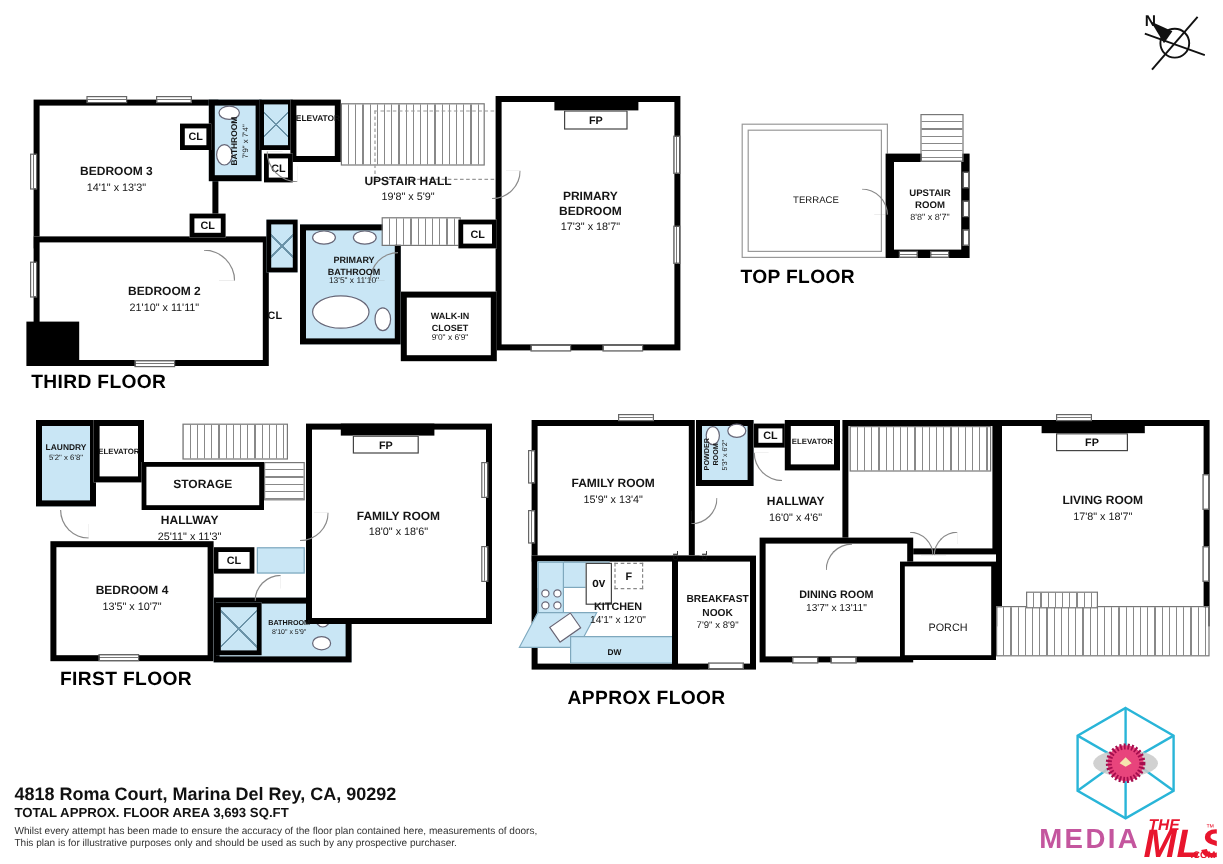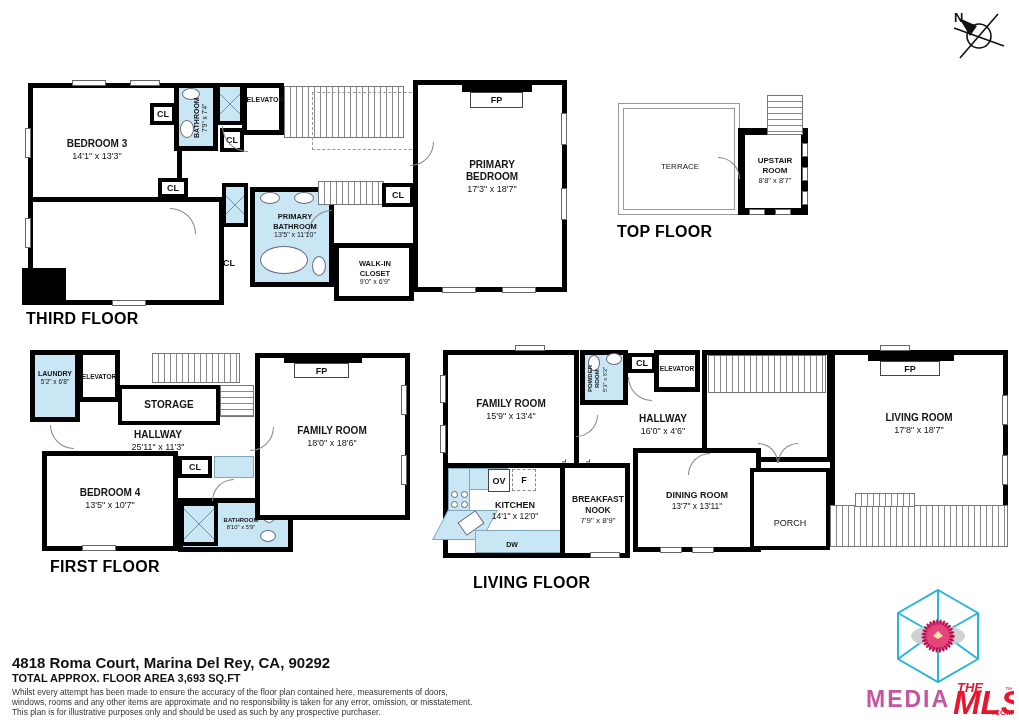--- a/index.html
+++ b/index.html
@@ -115,23 +115,31 @@
       <span>BEDROOM 3</span>
       <span class="dims">14'1" x 13'3"</span>
     </div>
     <div class="abs lbl vtext" style="left:166px;top:12px;width:26px;height:56px;font-size:7px;">
       <span>BATHROOM</span>
       <span class="dims" style="font-size:6.5px">7'9" x 7'4"</span>
     </div>
     <div class="abs lbl" style="left:222px;top:16px;width:42px;height:12px;font-size:7px;">
       <span>ELEVATOR</span>
     </div>
+    <div class="abs lbl" style="left:258px;top:64px;width:120px;height:32px;">
+      <span>UPSTAIR HALL</span>
+      <span class="dims">19'8" x 5'9"</span>
+    </div>
     <div class="abs lbl" style="left:420px;top:75px;width:100px;height:48px;">
       <span>PRIMARY BEDROOM</span>
       <span class="dims">17'3" x 18'7"</span>
+    </div>
+    <div class="abs lbl" style="left:55px;top:155px;width:120px;height:34px;">
+      <span>BEDROOM 2</span>
+      <span class="dims">21'10" x 11'11"</span>
     </div>
     <div class="abs lbl" style="left:238px;top:130px;width:70px;height:36px;font-size:7.5px;">
       <span>PRIMARY BATHROOM</span>
       <span class="dims" style="font-size:7px">13'5" x 11'10"</span>
     </div>
     <div class="abs lbl" style="left:322px;top:176px;width:62px;height:38px;font-size:7.5px;">
       <span>WALK-IN CLOSET</span>
       <span class="dims" style="font-size:7px">9'0" x 6'9"</span>
     </div>
   </div>
@@ -231,21 +239,21 @@
     <div class="abs room" style="left:3px;top:118px;width:140px;height:95px;"></div>
     <div class="abs counter" style="left:8px;top:123px;width:60px;height:22px;"></div>
     <div class="abs counter" style="left:8px;top:123px;width:22px;height:55px;"></div>
     <div class="abs counter" style="left:8px;top:165px;width:50px;height:30px;transform:skewX(-28deg);transform-origin:top left;"></div>
     <div class="abs counter" style="left:35px;top:185px;width:100px;height:23px;border-top-right-radius:14px;"></div>
     <div class="abs fixrect" style="left:20px;top:170px;width:22px;height:16px;transform:rotate(-35deg);"></div>
     <div class="abs fix" style="left:11px;top:146px;width:7px;height:7px;"></div>
     <div class="abs fix" style="left:21px;top:146px;width:7px;height:7px;"></div>
     <div class="abs fix" style="left:11px;top:156px;width:7px;height:7px;"></div>
     <div class="abs fix" style="left:21px;top:156px;width:7px;height:7px;"></div>
-    <div class="abs fpbox" style="left:48px;top:124px;width:22px;height:23px;">
+    <div class="abs fpbox" style="left:48px;top:124px;width:22px;height:35px;font-family:Liberation Mono, monospace;">
         <span>OV</span>
       </div>
     <div class="abs" style="left:72px;top:124px;width:24px;height:22px;border:1px dashed #888;display:flex;align-items:center;justify-content:center;font-size:9px;font-weight:600;box-sizing:border-box;">
         <span>F</span>
       </div>
     <div class="abs cltext" style="left:58px;top:193px;width:28px;height:12px;font-size:7px;">
         <span>DW</span>
       </div>
 
     <div class="abs room" style="left:120px;top:118px;width:70px;height:95px;border-left-width:5px;"></div>
@@ -308,27 +316,26 @@
       <span class="dims" style="font-size:8px">7'9" x 8'9"</span>
     </div>
     <div class="abs lbl" style="left:206px;top:140px;width:102px;height:32px;font-size:9px;">
       <span>DINING ROOM</span>
       <span class="dims" style="font-size:8.5px">13'7" x 13'11"</span>
     </div>
     <div class="abs lbl" style="left:322px;top:172px;width:56px;height:14px;font-size:9px;font-weight:500;">
       <span>PORCH</span>
     </div>
   </div>
-  <div class="abs floor-title" style="left:473px;top:574px;">LIVING FLOOR</div>
+  <div class="abs floor-title" style="left:473px;top:574px;">APPROX FLOOR</div>
 
   <div class="abs" style="left:12px;top:654px;width:620px;">
     <div class="addr">4818 Roma Court, Marina Del Rey, CA, 90292</div>
     <div class="area" style="margin-top:1px;">TOTAL APPROX. FLOOR AREA 3,693 SQ.FT</div>
     <div class="disc" style="margin-top:3px;">Whilst every attempt has been made to ensure the accuracy of the floor plan contained here, measurements of doors,</div>
-    <div class="disc">windows, rooms and any other items are approximate and no responsibility is taken for any error, omission, or misstatement.</div>
     <div class="disc">This plan is for illustrative purposes only and should be used as such by any prospective purchaser.</div>
   </div>
 
   <svg class="abs" style="left:862px;top:586px;" width="152" height="130" viewBox="0 0 152 130">
     <g stroke="#29b5d8" stroke-width="2" fill="none">
       <polygon points="76,4 116,27 116,73 76,96 36,73 36,27"></polygon>
       <line x1="36" y1="27" x2="76" y2="50"></line>
       <line x1="116" y1="27" x2="76" y2="50"></line>
       <line x1="76" y1="96" x2="76" y2="50"></line>
       <line x1="36" y1="73" x2="76" y2="44"></line>

